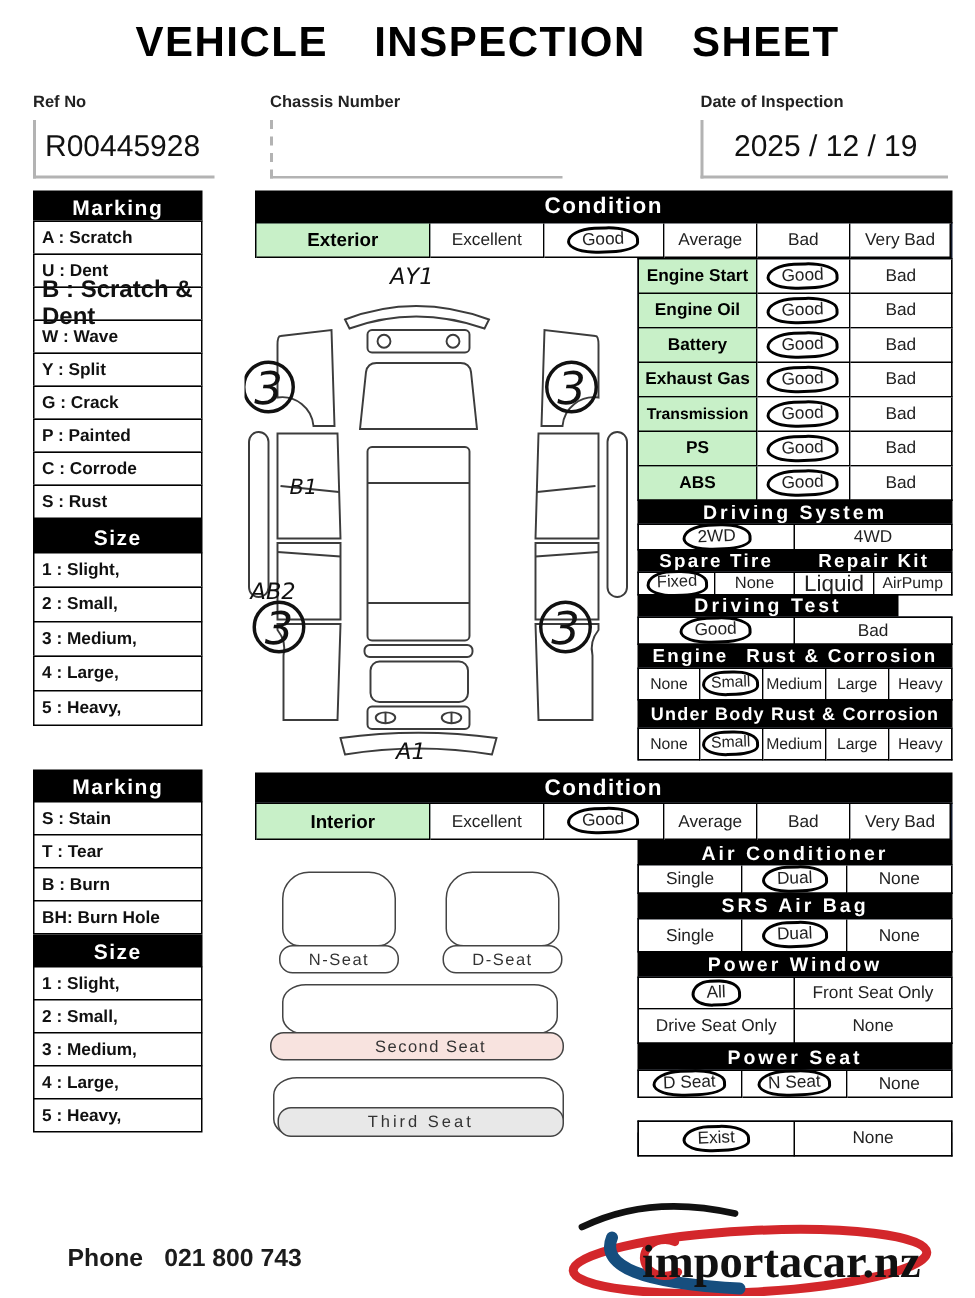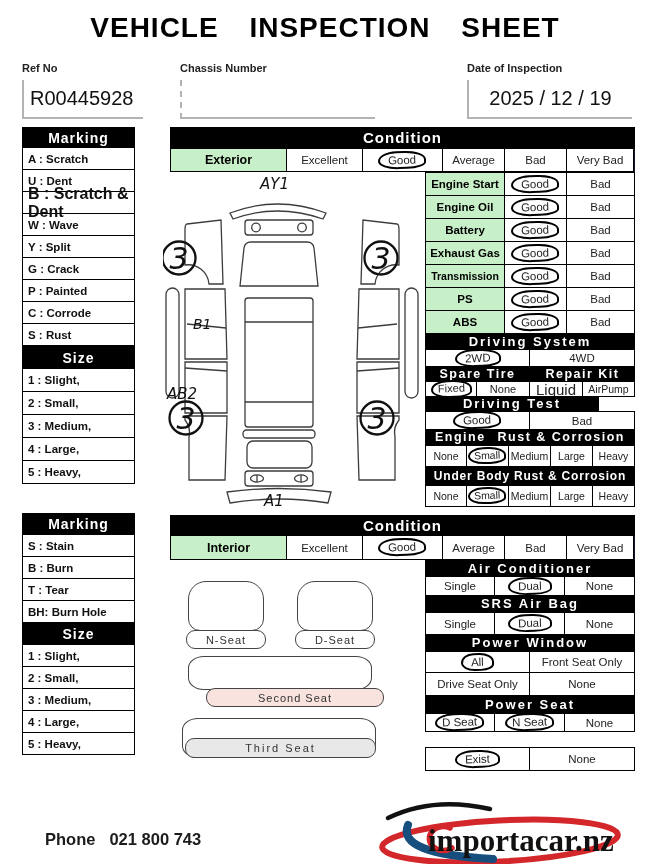--- a/index.html
+++ b/index.html
@@ -69,22 +69,22 @@
     <div class="leg-row" style="height:24px;">1 : Slight,</div>
     <div class="leg-row" style="height:24px;">2 : Small,</div>
     <div class="leg-row" style="height:24px;">3 : Medium,</div>
     <div class="leg-row" style="height:24px;">4 : Large,</div>
     <div class="leg-row" style="height:24px;">5 : Heavy,</div>
   </div>
 
   <div class="abs" style="left:22px;top:513px;width:113px;">
     <div class="hbar" style="height:22px;letter-spacing:1px;font-size:14px;">Marking</div>
     <div class="leg-row">S : Stain</div>
+    <div class="leg-row">T : Tear</div>
     <div class="leg-row">B : Burn</div>
-    <div class="leg-row">T : Tear</div>
     <div class="leg-row">BH: Burn Hole</div>
     <div class="hbar" style="height:22px;letter-spacing:1px;font-size:14px;">Size</div>
     <div class="leg-row">1 : Slight,</div>
     <div class="leg-row">2 : Small,</div>
     <div class="leg-row">3 : Medium,</div>
     <div class="leg-row">4 : Large,</div>
     <div class="leg-row">5 : Heavy,</div>
   </div>
 
   <div class="abs hbar" style="left:170px;top:127px;width:465px;height:21px;font-size:15px;letter-spacing:1px;">Condition</div>
@@ -287,21 +287,21 @@
       <text x="4" y="227" font-size="15">AB2</text>
       <text x="101" y="334" font-size="15">A1</text>
     </g>
   </svg>
 
   <div class="seatback" style="left:188px;top:581px;width:74px;height:48px;border-radius:18px 18px 12px 12px;"></div>
   <div class="seatlabel" style="left:186px;top:630px;width:78px;height:17px;">N-Seat</div>
   <div class="seatback" style="left:297px;top:581px;width:74px;height:48px;border-radius:18px 18px 12px 12px;"></div>
   <div class="seatlabel" style="left:295px;top:630px;width:78px;height:17px;">D-Seat</div>
   <div class="seatback" style="left:188px;top:656px;width:182px;height:32px;border-radius:16px/12px;"></div>
-  <div class="seatlabel" style="left:206px;top:688px;width:176px;height:17px;background:#f8e3df;">Second Seat</div>
+  <div class="seatlabel" style="left:180px;top:688px;width:176px;height:17px;background:#f8e3df;padding-left:18px;">Second Seat</div>
   <div class="seatback" style="left:182px;top:718px;width:192px;height:38px;border-radius:16px/12px;"></div>
   <div class="seatlabel" style="left:185px;top:738px;width:189px;height:18px;background:#e8e8e8;letter-spacing:2px;">Third Seat</div>
 
   <div id="phone" class="abs" style="left:45px;top:830px;">
     <span>Phone</span>
     <span>021 800 743</span>
   </div>
   <svg class="abs" style="left:378px;top:792px;" width="252" height="72" viewBox="0 0 252 72">
     <path d="M10,26 Q55,4 112,17" stroke="#111" stroke-width="4.5" fill="none" stroke-linecap="round"></path>
     <ellipse cx="122" cy="49" rx="118" ry="20.5" transform="rotate(-3 122 49)" fill="#ffffff" stroke="#d3272b" stroke-width="6"></ellipse>

